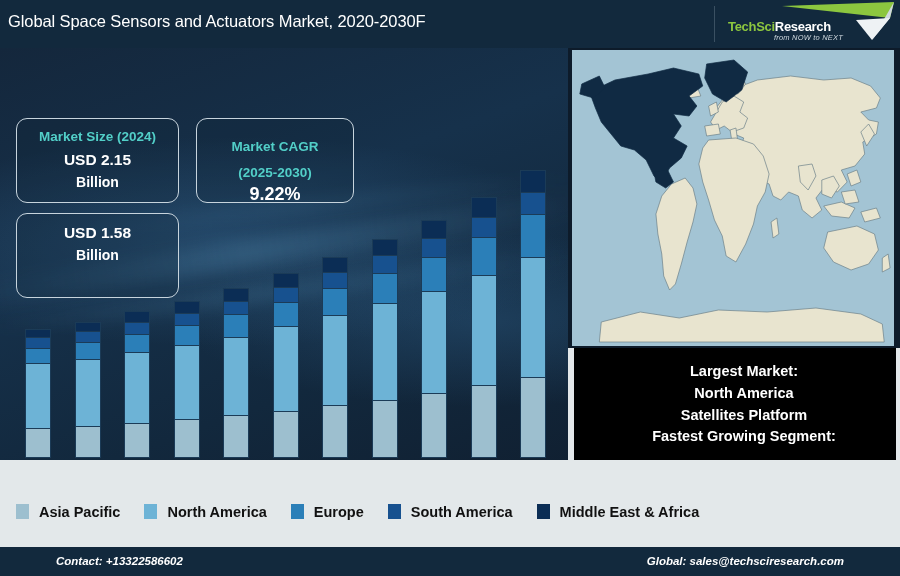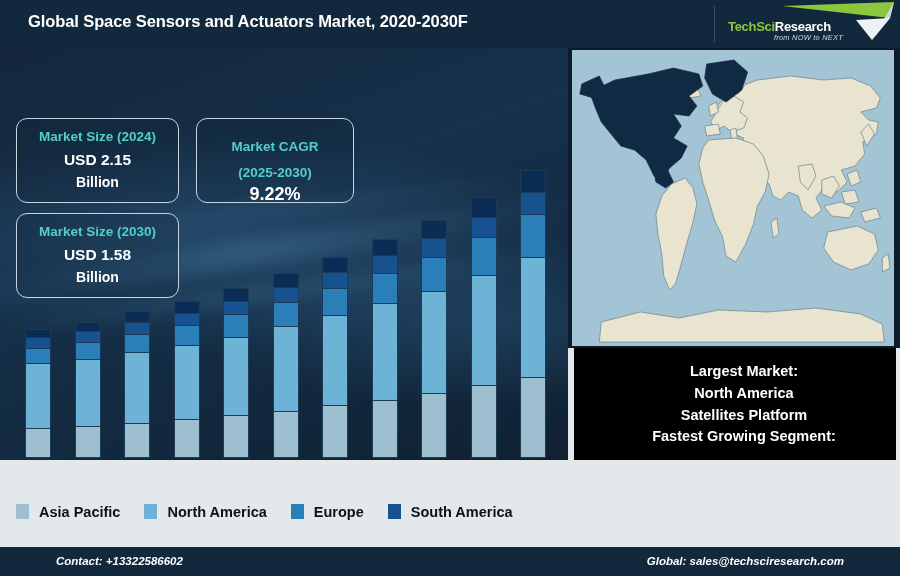--- a/index.html
+++ b/index.html
@@ -17,22 +17,22 @@
   }
 
   
   #header {
     position: absolute; left: 0; top: 0;
     width: 900px; height: 48px;
     background: #12293d;
     overflow: hidden;
   }
   #header-title {
-    position: absolute; left: 28px; top: 12px;
-    font-size: 16.5px; font-weight: bold; color: #ffffff;
+    position: absolute; left: 8px; top: 12px;
+    font-size: 16.5px; font-weight: normal; color: #ffffff;
     letter-spacing: -0.1px;
   }
   #logo-wrap {
     position: absolute; right: 6px; top: 0; width: 180px; height: 48px;
   }
   #logo-divider {
     position: absolute; left: 0; top: 6px; width: 1px; height: 36px;
     background: #3a5062;
   }
   #logo-swoosh { position: absolute; right: 0; top: 0; width: 172px; height: 48px; }
@@ -284,21 +284,20 @@
       <div class="stat-unit">Billion</div>
     </div>
 
     <div class="stat-card" id="card-cagr">
       <div class="stat-label2">Market CAGR</div>
       <div class="stat-label2">(2025-2030)</div>
       <div class="stat-big">9.22%</div>
     </div>
 
     <div class="stat-card" id="card-2030">
-      <div class="stat-label">Market Size (2030)</div>
       <div class="stat-value">USD 1.58</div>
       <div class="stat-unit">Billion</div>
     </div>
   </div>
 
   <div id="map-panel">
     <div id="map-inner">
       <svg viewBox="0 0 330 296" preserveAspectRatio="none">
         <g stroke="#6b7f88" stroke-width="0.7" stroke-linejoin="round">
 
@@ -356,20 +355,24 @@
         <span class="legend-text">North America</span>
       </div>
       <div class="legend-item">
         <span class="legend-swatch" style="background: rgb(43, 127, 184);"></span>
         <span class="legend-text">Europe</span>
       </div>
       <div class="legend-item">
         <span class="legend-swatch" style="background: rgb(23, 81, 143);"></span>
         <span class="legend-text">South America</span>
       </div>
+      <div class="legend-item">
+        <span class="legend-swatch" style="background: rgb(11, 45, 85);"></span>
+        <span class="legend-text">Middle East &amp; Africa</span>
+      </div>
     </div>
 
   <div id="footer">
     <div class="footer-text" id="footer-contact">Contact: +13322586602</div>
     <div class="footer-text" id="footer-email">Global: sales@techsciresearch.com</div>
   </div>
 
 </div>
 
 </body></html>

